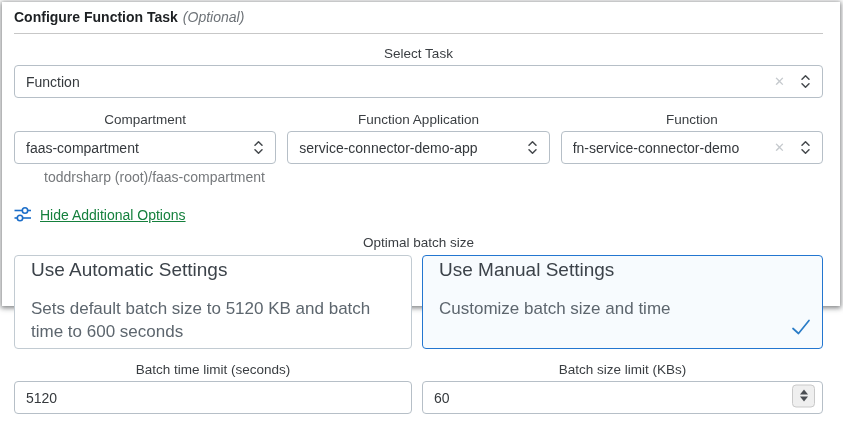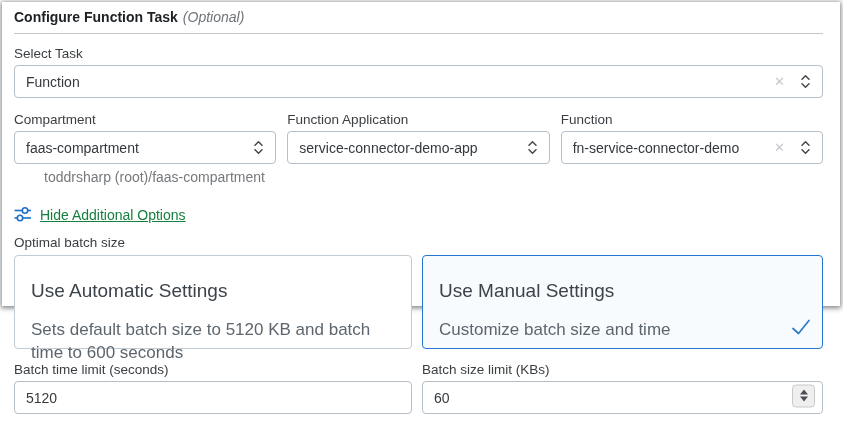--- a/index.html
+++ b/index.html
@@ -18,21 +18,21 @@
     padding: 7px 17px 0 12px;
   }
 
   
   .hdr { display: flex; align-items: baseline; gap: 5px; font-size: 14px; }
   .hdr .title { font-weight: bold; color: #1d2023; }
   .hdr .optional { font-style: italic; color: #6e7378; font-weight: normal; }
   .hdr-divider { border: none; border-top: 1px solid #c7c7c7; margin: 8px 0 0 0; }
 
   
-  .field-label { font-size: 13.5px; color: #3a3e42; margin-top: 12px; }
+  .field-label { font-size: 13.5px; color: #3a3e42; margin-top: 12px; text-align: center; }
   .helper-text { font-size: 14px; color: #76797c; margin-top: 5px; padding-left: 30px; }
 
   
   .combo, .text-input {
     margin-top: 4px; height: 33px; width: 100%;
     border: 1px solid #b6bfc7; border-radius: 4px;
     background: #fff;
     display: flex; align-items: center;
     padding: 0 11px;
     font-size: 14px; color: #35393d;
@@ -57,21 +57,21 @@
   .options-row a { color: #15803d; font-size: 14px; text-decoration: underline; cursor: pointer; }
   .sliders-icon { display: flex; }
 
   
   .cards { margin-top: 5px; }
   .opt-card {
     position: relative;
     height: 94px;
     border: 1px solid #c2cbd2; border-radius: 4px;
     background: #fff;
-    padding: 24px 16px;
+    padding: 3px 16px;
     cursor: pointer;
   }
   .opt-card .card-title { font-size: 19px; color: #3c434a; }
   .opt-card .card-desc { font-size: 17px; color: #5d666e; margin-top: 17px; line-height: 1.35; max-width: 360px; }
   .opt-card.selected {
     border: 1.5px solid #2376d0;
     background: #f7fbfe;
   }
   .check-icon { position: absolute; right: 10px; bottom: 8px; }
 

